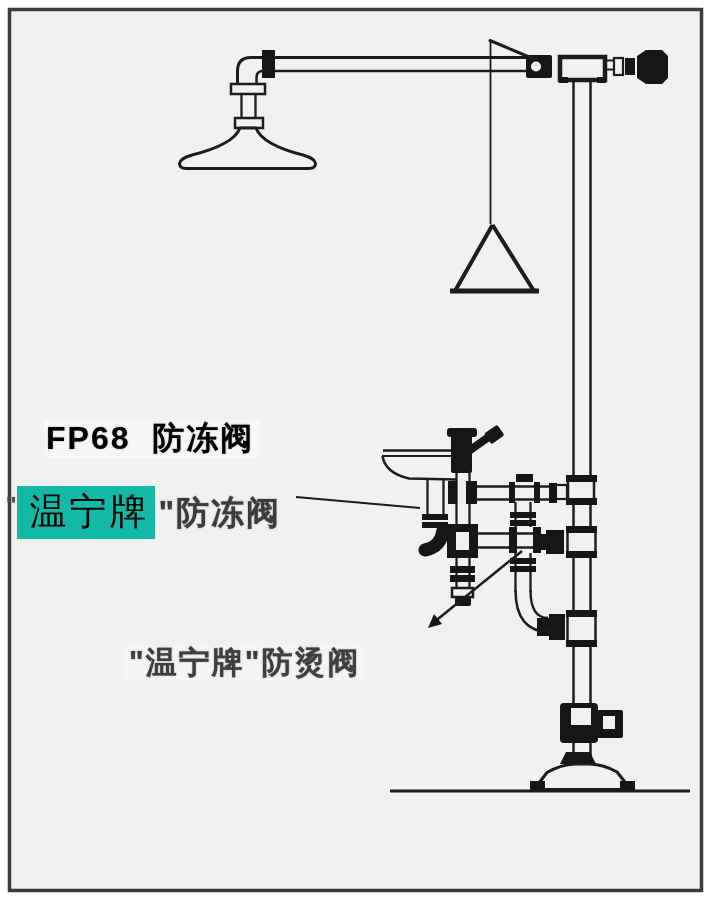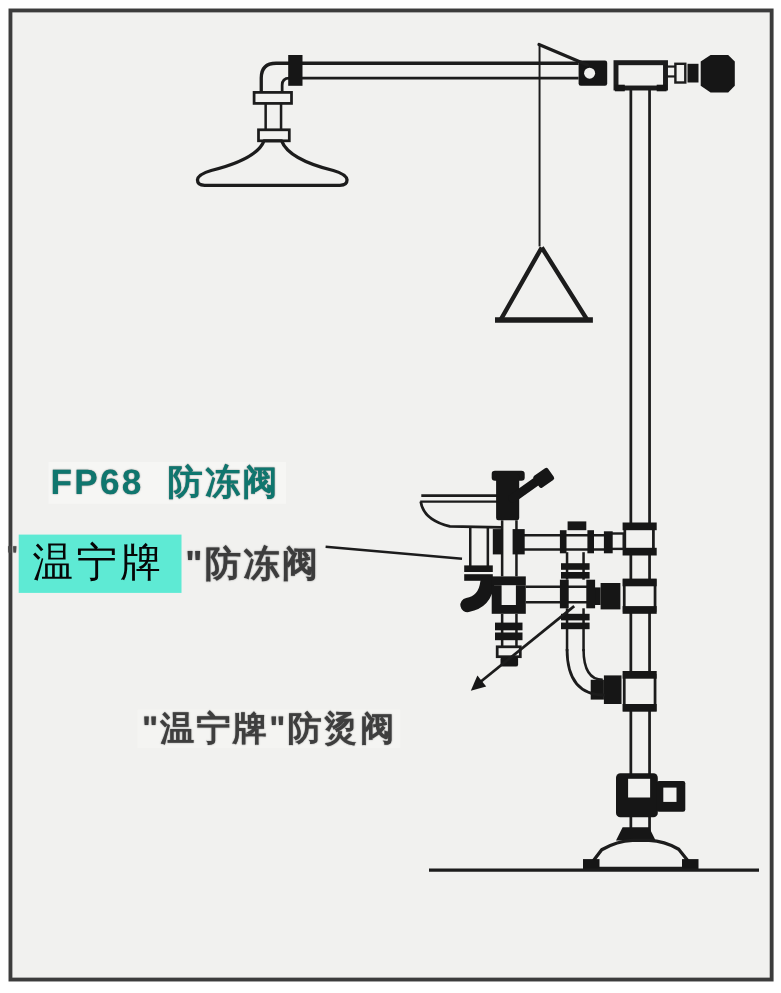--- a/index.html
+++ b/index.html
@@ -15,37 +15,37 @@
     position:absolute;
     color:#3e3e3e;
     font-weight:700;
     text-shadow:0 0 1.3px rgba(80,80,80,.85);
     white-space:pre;
     z-index:2;
     line-height:1;
   }
   .lbl1{
     left:44px;top:420px;
-    font-size:32px;letter-spacing:2px;color:#0f766e;
+    font-size:32px;letter-spacing:2px;color:#000000;
     background:rgba(250,250,248,.55);padding:2px 6px 4px 2px;
   }
   .lbl2-wrap{
     position:absolute;left:6px;top:486px;
     display:flex;align-items:center;z-index:2;line-height:1;
   }
   .lbl2-quote{
     font-size:22px;font-weight:700;color:#4a4a4a;
     align-self:flex-start;margin-top:8px;margin-right:1px;
     text-shadow:0 0 1px rgba(80,80,80,.8);
   }
   .lbl2-brand{
-    background:#5eead4;
+    background:#14b8a6;
     color:#060606;
     font-size:37px;
-    padding:7px 16px 9px 12px;
+    padding:7px 6px 9px 12px;
     letter-spacing:3px;
   }
   .lbl2-suffix{
     font-size:33px;font-weight:700;color:#3c3c3c;
     letter-spacing:2px;margin-left:3px;
     text-shadow:0 0 1.4px rgba(80,80,80,.9);
   }
   .lbl3{
     left:125px;top:645px;
     font-size:31px;letter-spacing:2px;color:#3e3e3e;

